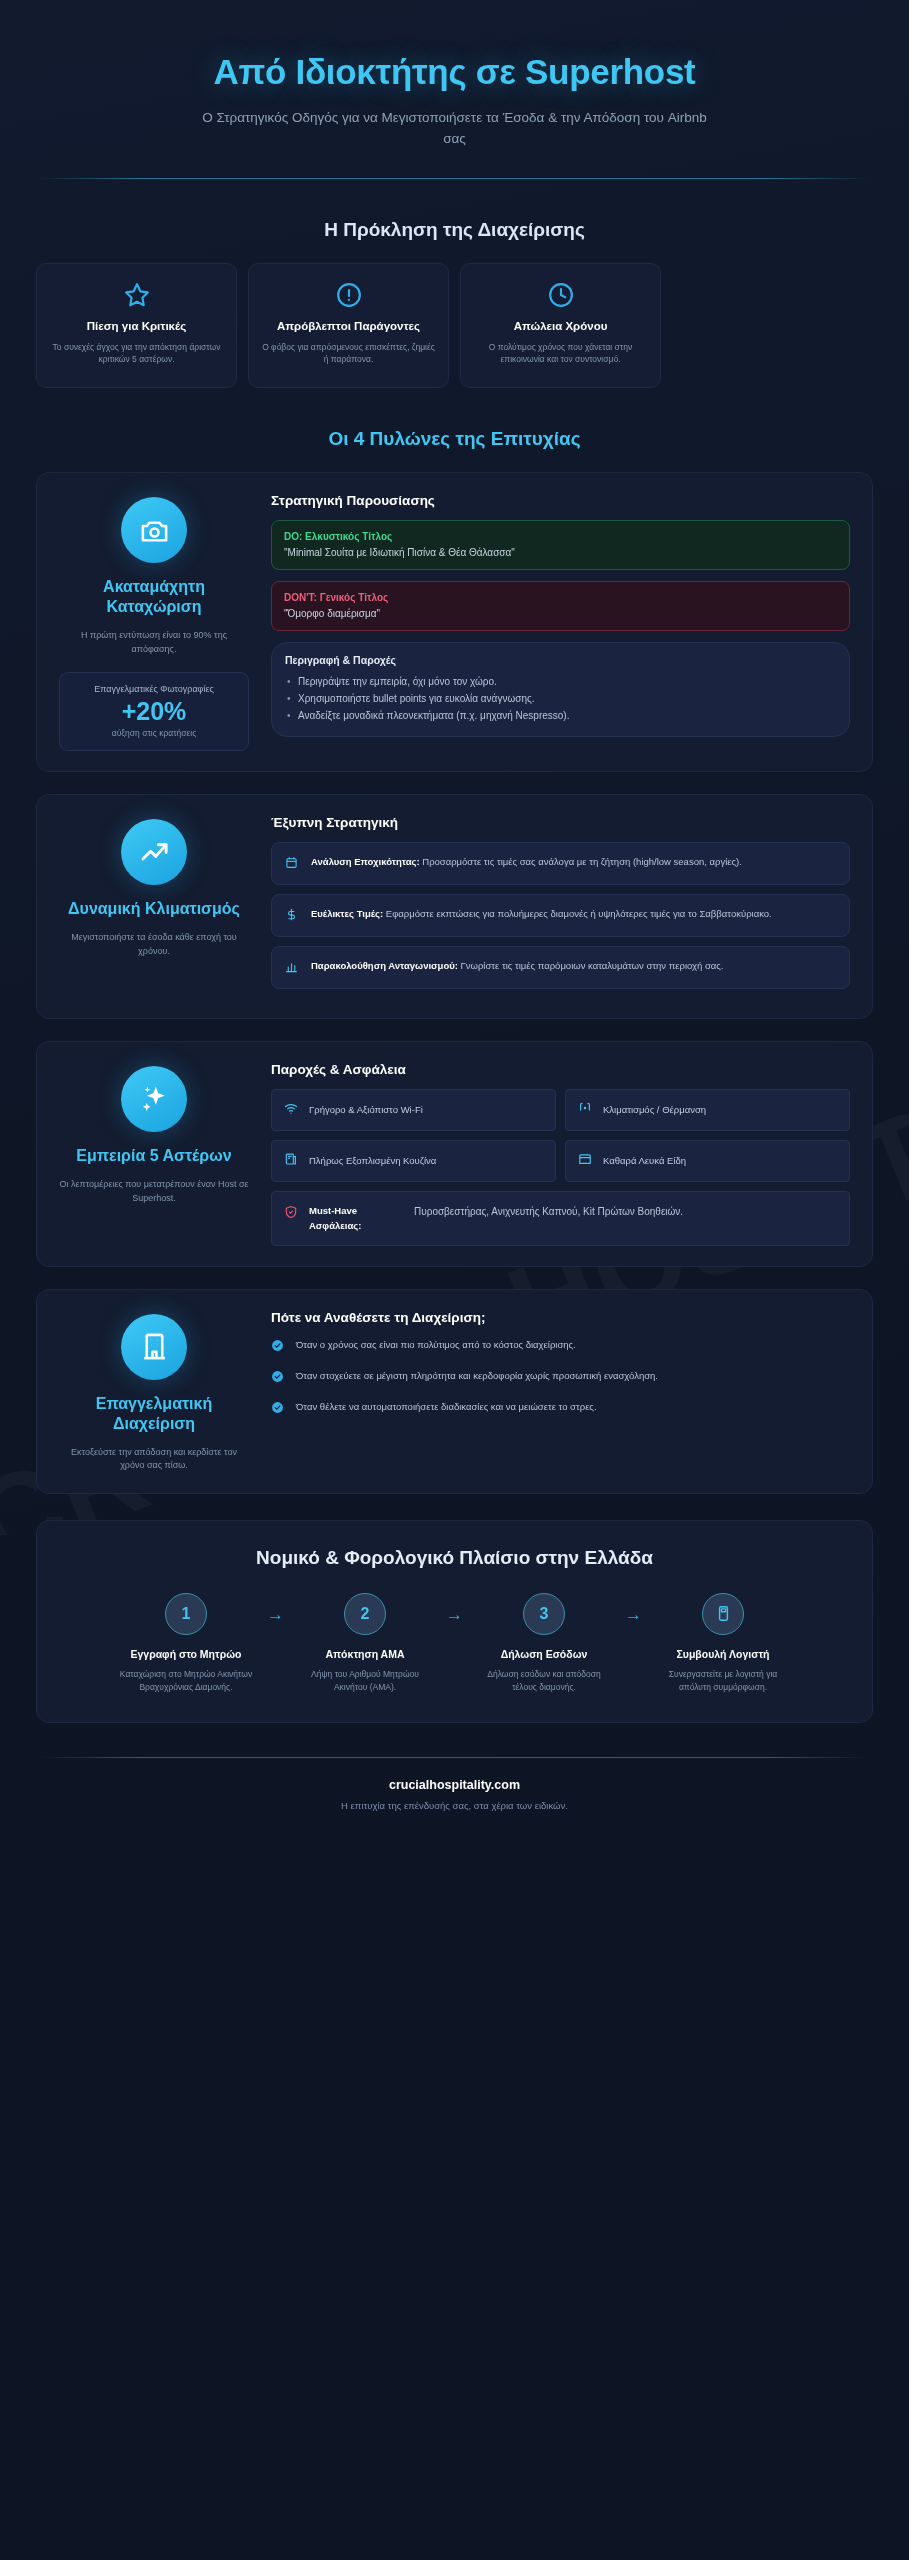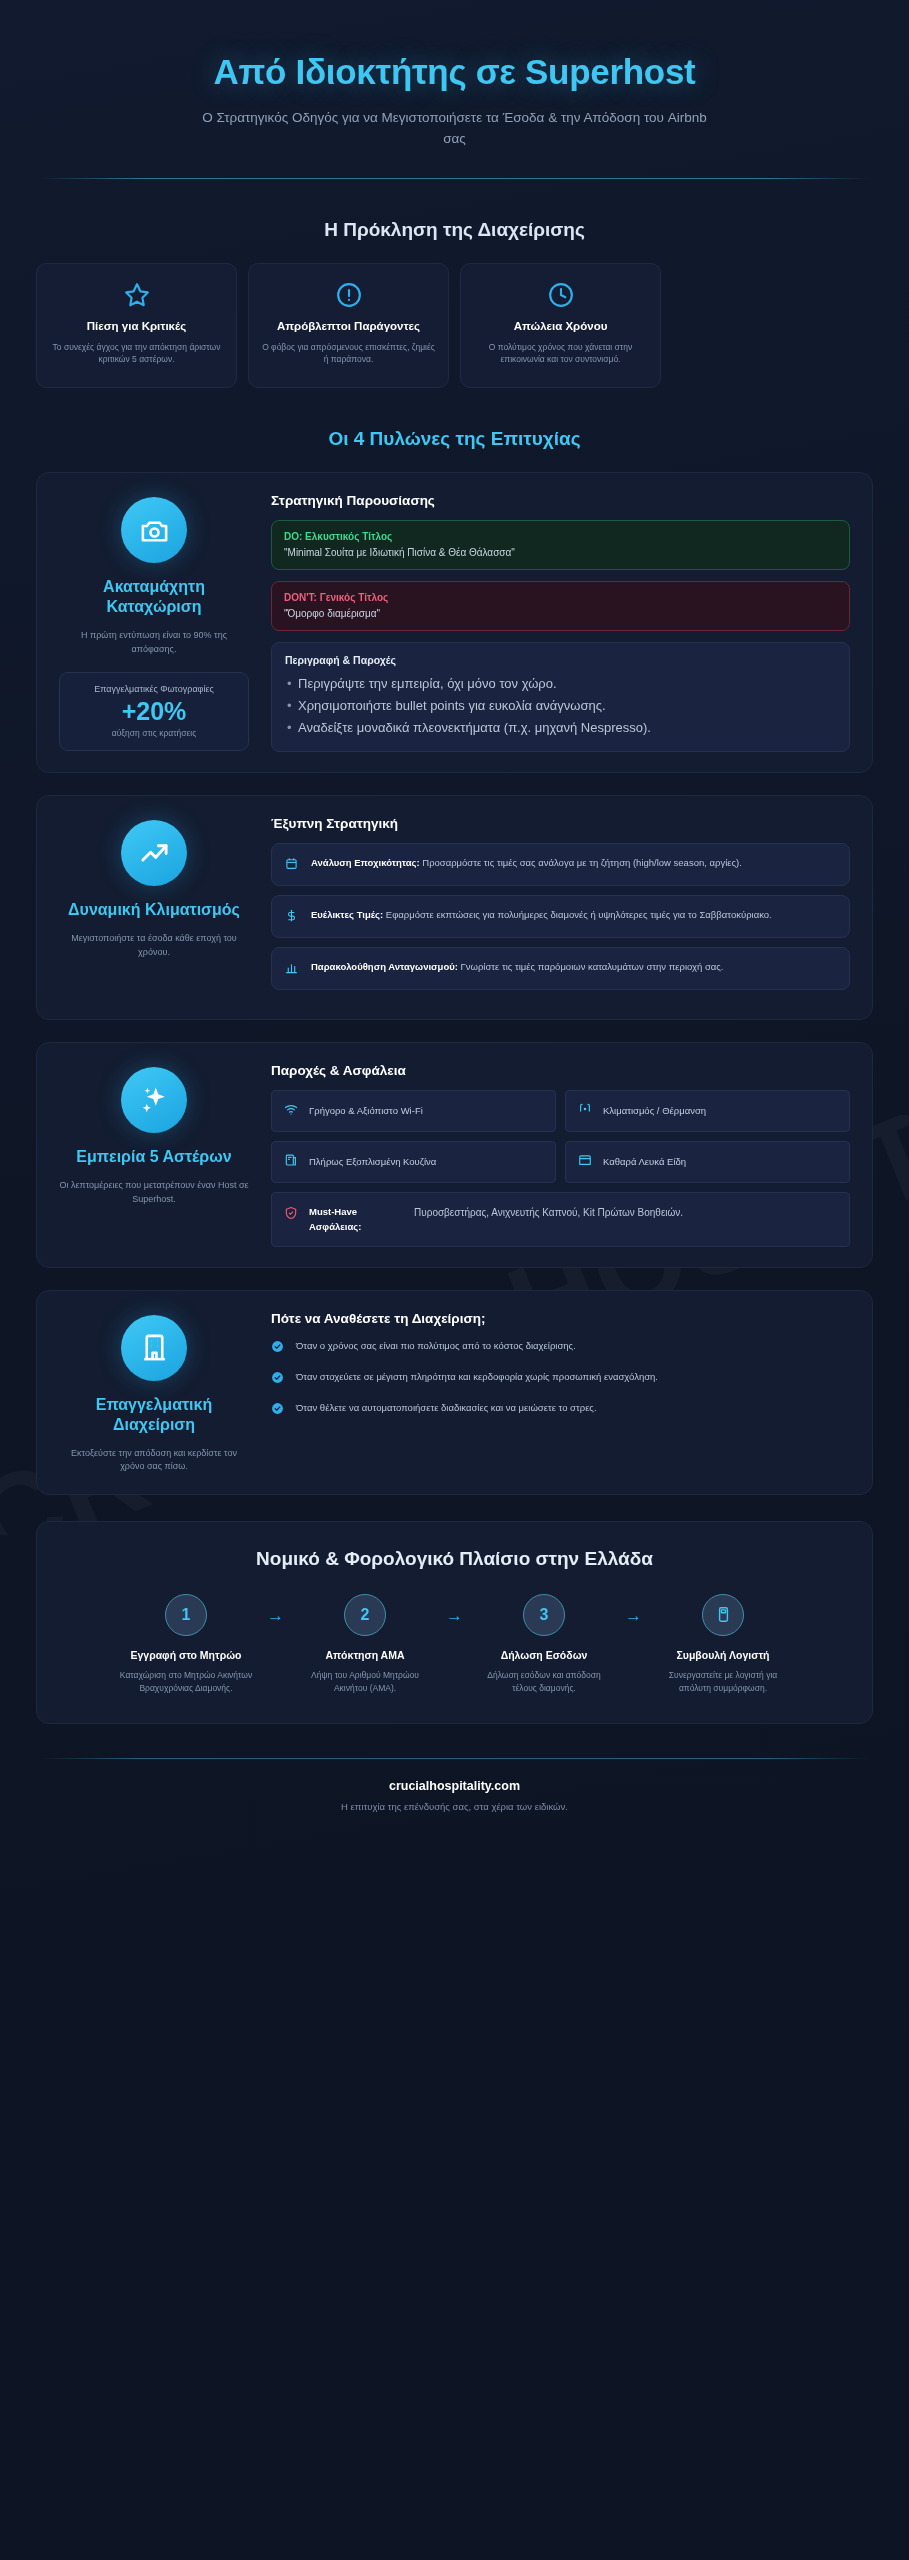--- a/index.html
+++ b/index.html
@@ -118,26 +118,26 @@
   }
   .dobox.do{ background:#10281f; border:1px solid #1d5a40; }
   .dobox.dont{ background:#2a1320; border:1px solid #6b2438; }
   .dobox .lbl{ font-size:10px; font-weight:bold; margin-bottom:5px; }
   .dobox.do .lbl{ color:#3fd88f; }
   .dobox.dont .lbl{ color:#f05f7d; }
   .dobox .val{ font-size:10px; color:#c9d5e4; }
 
   .listbox{
     background:#1a2440; border:1px solid #243150;
-    border-radius:8px; padding:11px 13px 12px;
+    border-radius:16px; padding:11px 13px 12px;
   }
   .listbox .lbl{ font-size:10.5px; font-weight:bold; color:#e6edf7; margin-bottom:7px; }
   .listbox ul{ list-style:none; }
   .listbox li{
-    font-size:13px; color:#b9c6d8; line-height:1.7;
+    font-size:10px; color:#b9c6d8; line-height:1.7;
     padding-left:13px; position:relative;
   }
   .listbox li:before{
     content:"•"; position:absolute; left:2px; color:#8496b0;
   }
 
   
   .srow{
     display:flex; gap:11px; align-items:flex-start;
     background:#1a2440; border:1px solid #243150;

